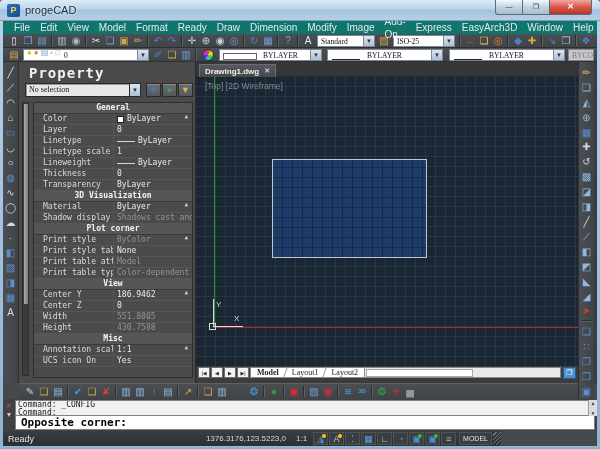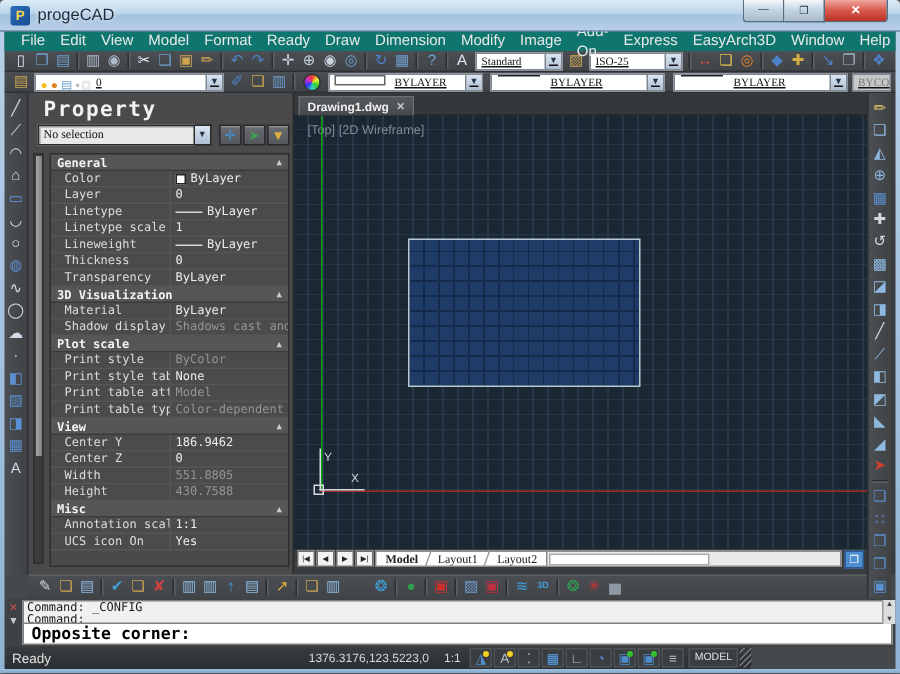--- a/index.html
+++ b/index.html
@@ -23,21 +23,21 @@
   #menubar{position:absolute;left:3px;top:21px;width:594px;height:13px;background:#0f766e;display:flex;align-items:center;padding-left:6px;z-index:55;}
   .menu-item{font-size:10px;color:#e6e9ec;padding:0 5px;line-height:13px;}
   
   .tbrow{position:absolute;left:3px;width:594px;height:14px;background:linear-gradient(180deg,#4b4f53,#404447);border-bottom:1px solid #2e3134;display:flex;align-items:center;padding-left:4px;z-index:40;}
   #tb1{top:34px;}
   #tb2{top:48px;}
   .strip{display:flex;align-items:center;height:14px;}
   .icon{width:14px;height:13px;display:flex;align-items:center;justify-content:center;font-size:10px;line-height:13px;}
   .sep{width:2px;height:11px;border-left:1px solid #2b2e31;border-right:1px solid #5d6165;margin:0 2px;}
   .gap{height:1px;}
-  .combo{height:12px;background:#fff;border:1px solid #7f8890;display:flex;align-items:flex-start;font-size:7.5px;color:#111;overflow:hidden;text-decoration:underline;}
+  .combo{height:12px;background:#fff;border:1px solid #7f8890;display:flex;align-items:flex-end;font-size:7.5px;color:#111;overflow:hidden;}
   .combo .val{padding:0 3px;white-space:nowrap;font-family:"Liberation Serif",serif;}
   .drop{width:11px;height:10px;margin-left:auto;background:linear-gradient(180deg,#dbe6f2,#aebfd2);border-left:1px solid #7f8890;color:#23374b;font-size:6px;display:flex;align-items:center;justify-content:center;}
   .swatchbox{width:34px;height:7px;background:#fff;border:1px solid #666;margin:0 3px;}
   .ltline{width:28px;height:1px;background:#222;margin:0 4px;}
   .mini{font-size:8px;margin:0 1px;line-height:10px;}
   .wheel{width:12px;height:12px;border-radius:50%;background:conic-gradient(#e33,#ee3,#3c3,#3cc,#33e,#c3c,#e33);border:1px solid #333;margin:0 3px;}
   
   .vtb{position:absolute;width:16px;background:linear-gradient(90deg,#4b4f53,#3f4346);display:flex;flex-direction:column;align-items:center;padding-top:3px;z-index:40;}
   #drawtb{left:3px;top:62px;height:321px;border-right:1px solid #2e3134;}
   #modtb{left:578px;top:62px;height:337px;border-left:1px solid #2e3134;}
@@ -48,21 +48,21 @@
   #proptitle{position:absolute;left:10px;top:3px;font-family:"DejaVu Sans Mono",monospace;font-weight:bold;font-size:14px;letter-spacing:1px;color:#f2f2f2;}
   #selrow{position:absolute;left:6px;top:20px;width:168px;height:15px;display:flex;align-items:center;}
   #selbox{width:112px;height:14px;background:#e8e8e8;border:1px solid #2a2a2a;box-shadow:inset 1px 1px 0 #999;display:flex;align-items:center;}
   #selbox .val{font-size:8px;color:#111;padding-left:3px;font-family:"Liberation Serif",serif;}
   #seldrop{width:12px;height:14px;background:linear-gradient(180deg,#dbe6f2,#aebfd2);border:1px solid #2a2a2a;border-left:none;font-size:6px;color:#23374b;display:flex;align-items:center;justify-content:center;}
   #propbtns{display:flex;margin-left:4px;}
   .pbtn{width:15px;height:14px;margin-left:1px;background:linear-gradient(180deg,#6a6e72,#54585c);border:1px solid #2a2a2a;box-shadow:inset 0 1px 0 #8a8e92;display:flex;align-items:center;justify-content:center;font-size:9px;}
   #propscroll{position:absolute;left:3px;top:40px;width:7px;height:274px;background:#3c3c3c;border:1px solid #2e2e2e;}
   #propthumb{position:absolute;left:1px;top:1px;width:4px;height:200px;background:linear-gradient(90deg,#a8a8a8,#7e7e7e);}
   #propgrid{position:absolute;left:14px;top:40px;width:160px;height:276px;overflow:hidden;border:1px solid #2e2e2e;font-family:"DejaVu Sans Mono",monospace;}
-  .sec-h{height:11px;background:#565656;border-bottom:1px solid #3a3a3a;display:flex;align-items:center;color:#f4f4f4;font-weight:bold;font-size:8px;padding:0 4px;white-space:nowrap;}
+  .sec-h{height:11px;background:#565656;border-bottom:1px solid #3a3a3a;display:flex;align-items:center;color:#f4f4f4;font-weight:bold;font-size:8px;padding:0 4px;white-space:nowrap;flex-direction:column;}
   .sec-h .arr{margin-left:auto;font-size:6px;color:#ccc;}
   .prow{height:11px;display:flex;border-bottom:1px solid #565656;background:#4b4b4b;}
   .pcell{font-size:8px;line-height:10px;white-space:nowrap;overflow:hidden;}
   .plabel{width:80px;color:#dcdcdc;padding-left:9px;border-right:1px solid #565656;}
   .pvalue{width:78px;color:#ececec;padding-left:3px;display:flex;align-items:center;}
   .pvalue.dim{color:#949494;}
   .sw{width:7px;height:7px;border:1px solid #222;margin-right:3px;flex:none;}
   .ln{width:18px;height:1px;background:#d8d8d8;margin-right:3px;flex:none;}
   
   #drawregion{position:absolute;left:196px;top:62px;width:446px;height:321px;background:#3a3d40;z-index:20;}
@@ -336,21 +336,21 @@
             <span>ByLayer</span>
           </div>
         </div>
         <div class="prow">
           <div class="pcell plabel">Shadow display</div>
           <div class="pcell pvalue dim">
             <span>Shadows cast and ...</span>
           </div>
         </div>
         <div class="sec-h">
-          <span>Plot scale</span>
+          <span>Plot corner</span>
           <span class="arr">▲</span>
         </div>
         <div class="prow">
           <div class="pcell plabel">Print style</div>
           <div class="pcell pvalue dim">
             <span>ByColor</span>
           </div>
         </div>
         <div class="prow">
           <div class="pcell plabel">Print style table</div>

